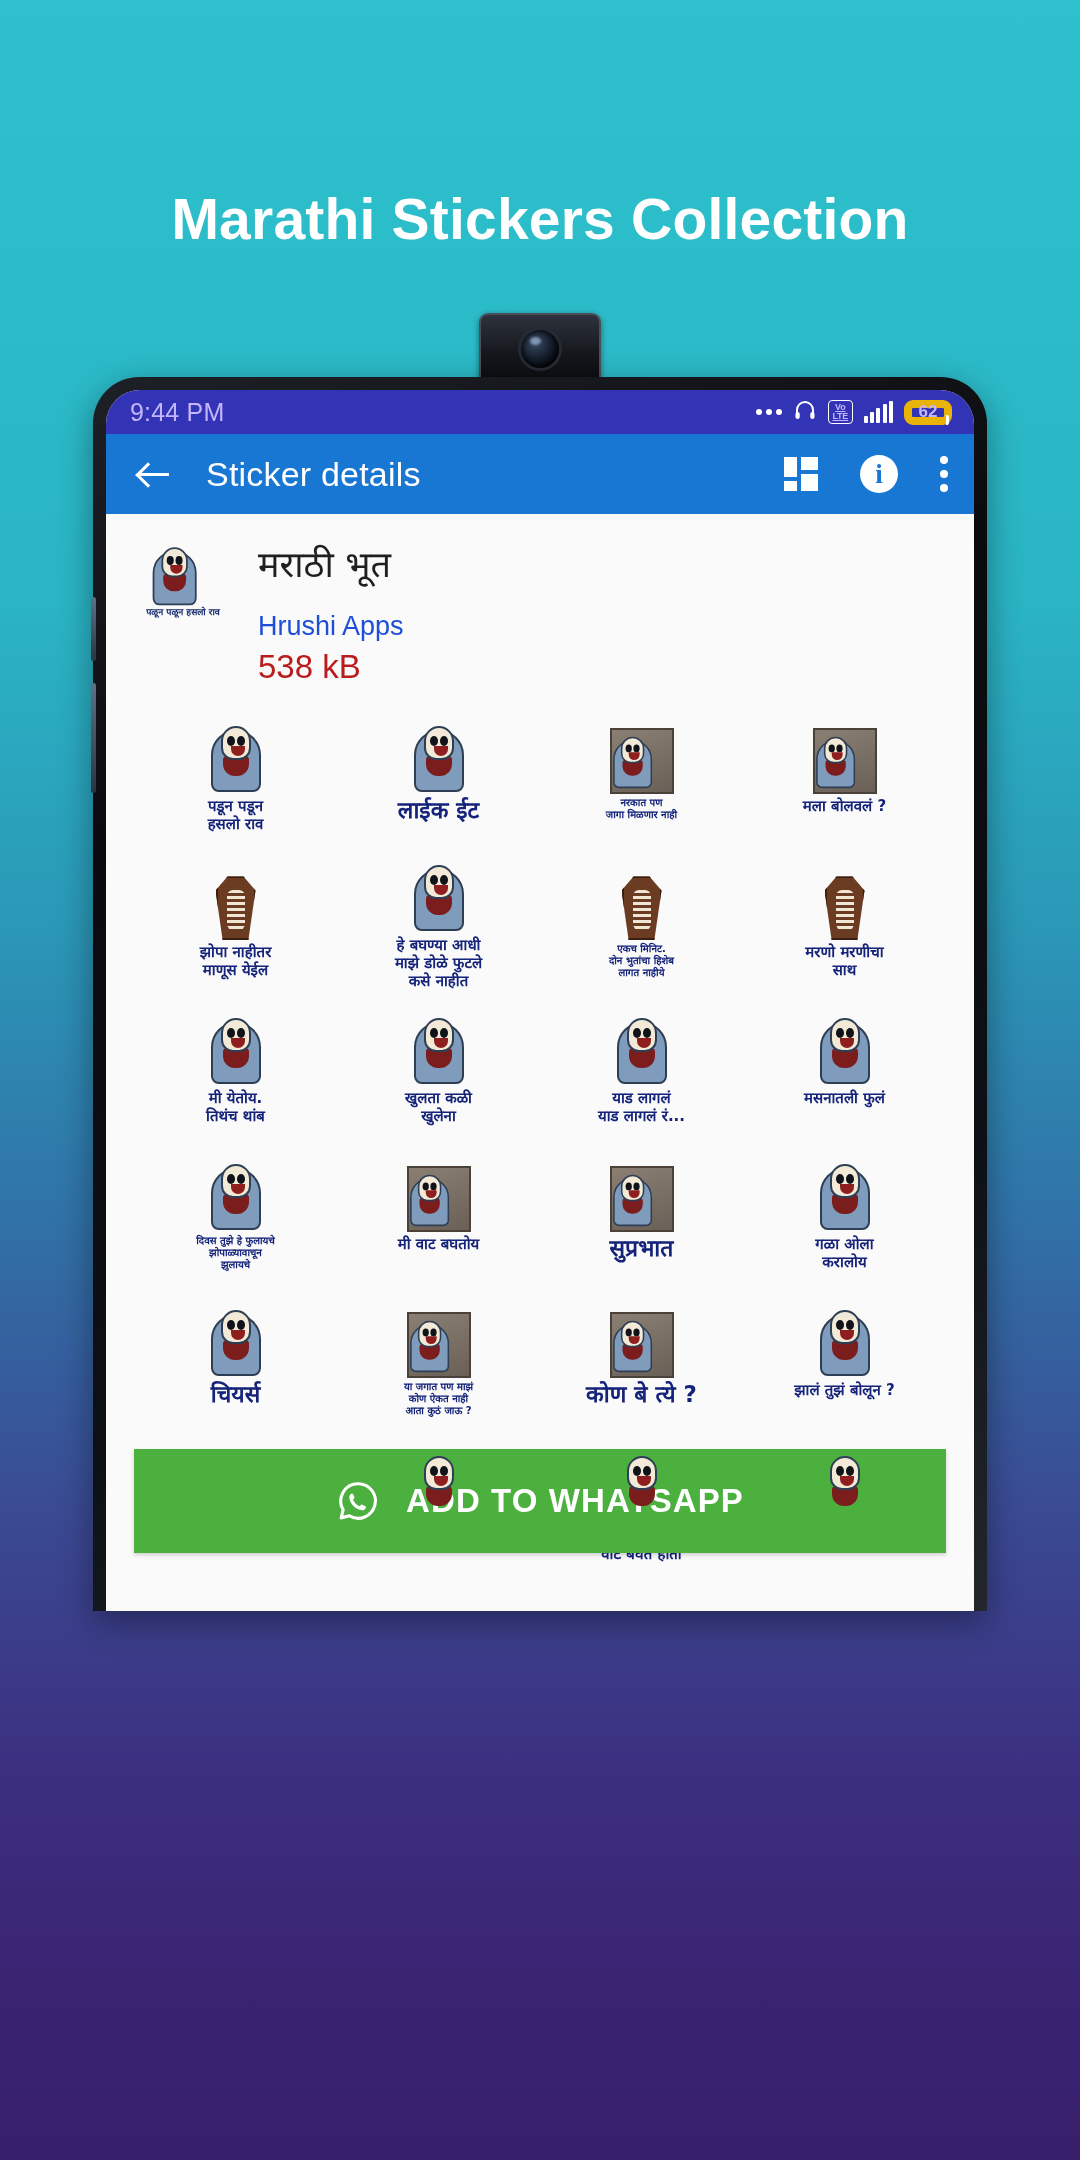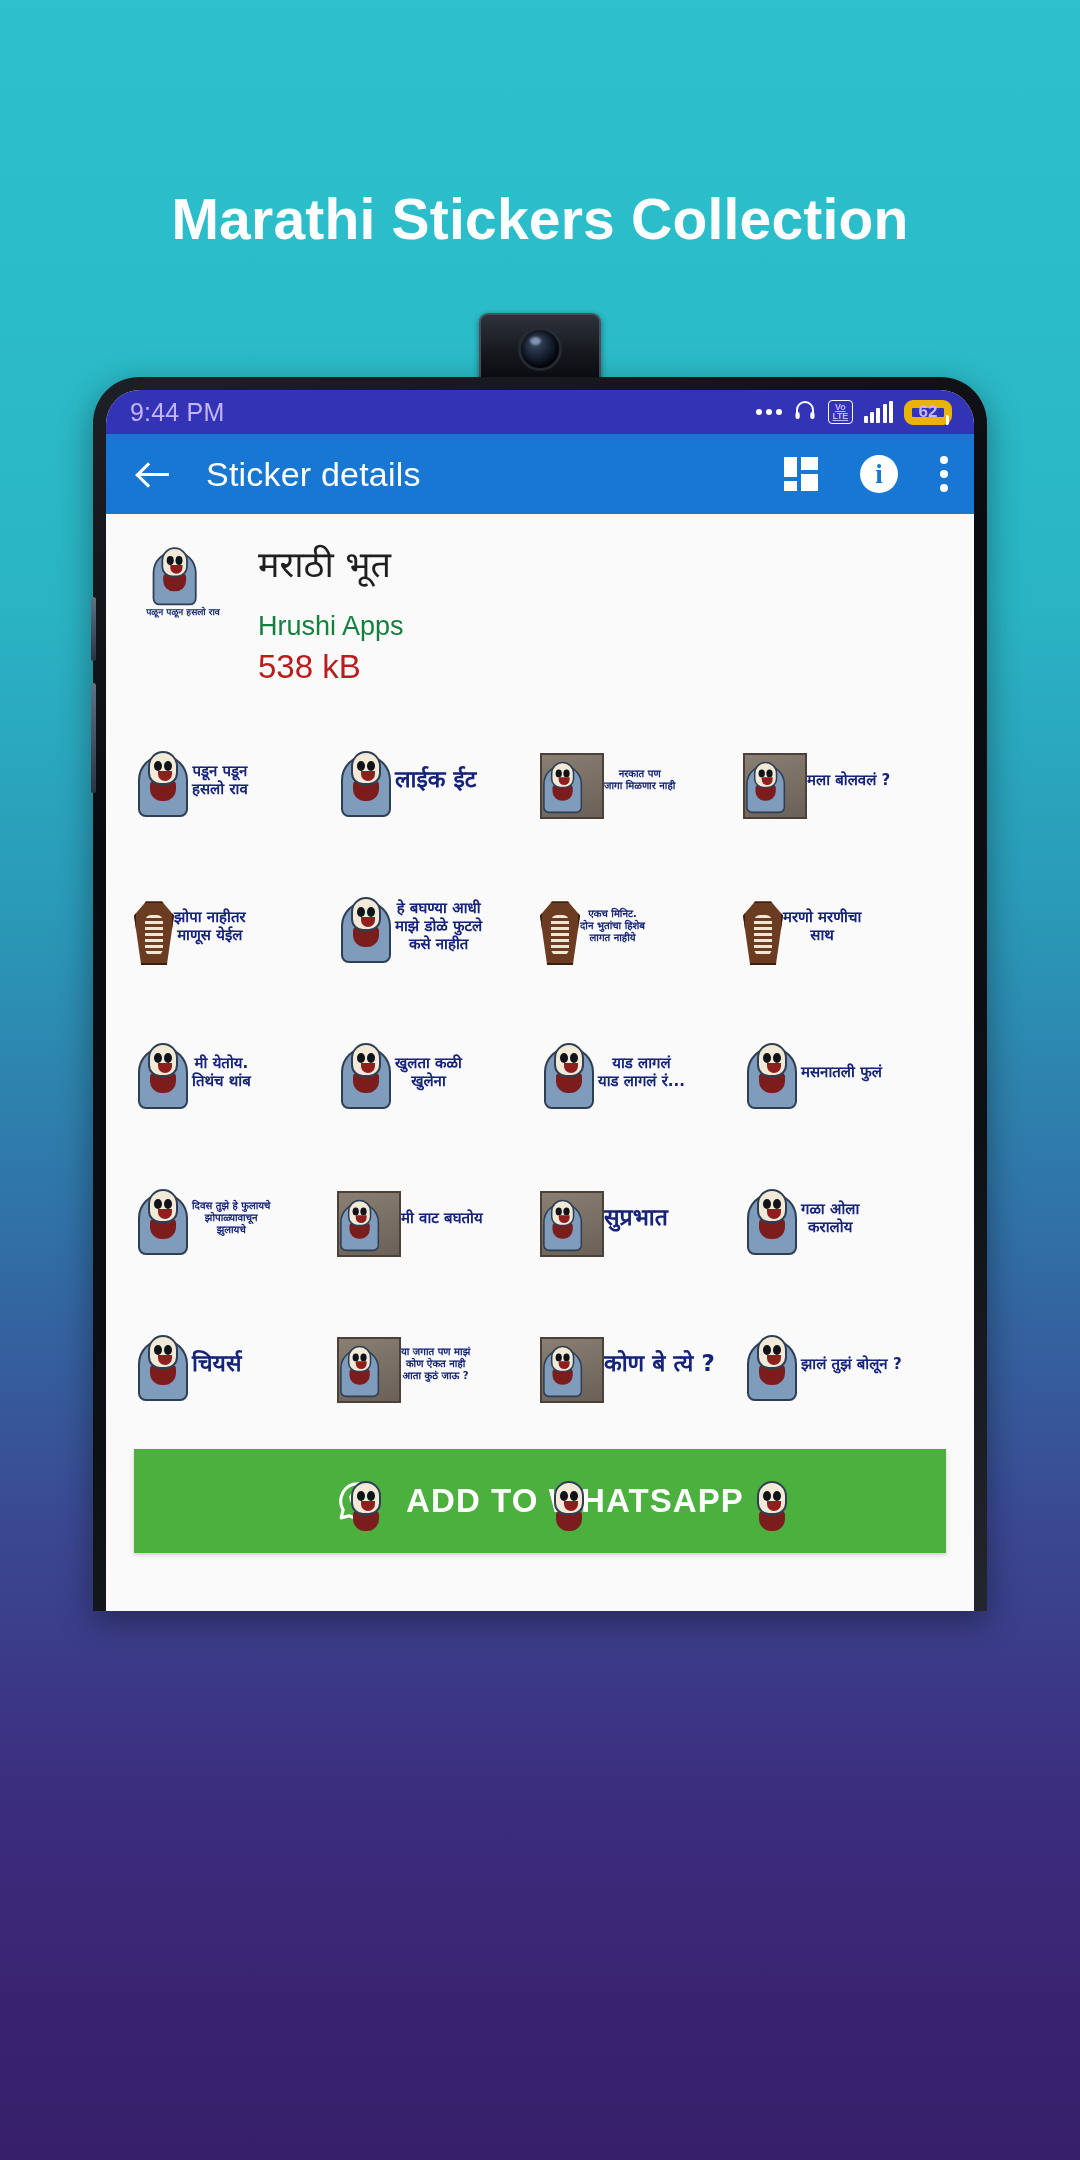--- a/index.html
+++ b/index.html
@@ -181,33 +181,33 @@
   #pack-thumb .cap {
     font-size:9px; line-height:1.15; color:#152a6e; font-weight:700;
     margin-top:3px;
     font-family:"DejaVu Sans", sans-serif;
   }
   #pack-info { margin-left:38px; padding-top:2px; }
   #pack-name {
     font-size:36px; color:#1f1f1f; font-weight:400; line-height:1.15;
     font-family:"DejaVu Sans", sans-serif;
   }
-  #pack-publisher { font-size:27px; color:#15803d; margin-top:26px; }
+  #pack-publisher { font-size:27px; color:#1d4ed8; margin-top:26px; }
   #pack-size { font-size:33px; color:#b91c1c; margin-top:6px; }
 
   
   #sticker-grid {
     display:grid;
     grid-template-columns:repeat(4,1fr);
     padding:6px 28px 0 28px;
     row-gap:8px;
   }
   .sticker-cell {
     height:138px;
-    display:flex; flex-direction:row;
+    display:flex; flex-direction:column;
     align-items:center; justify-content:flex-start;
     padding-top:6px;
   }
   .sticker-art { height:82px; display:flex; align-items:flex-end; justify-content:center; }
   .sticker-label {
     font-size:15px; line-height:1.2; font-weight:700;
     color:#15237a; text-align:center; margin-top:3px;
     max-width:190px;
     font-family:"DejaVu Sans", sans-serif;
     white-space:pre-line;

